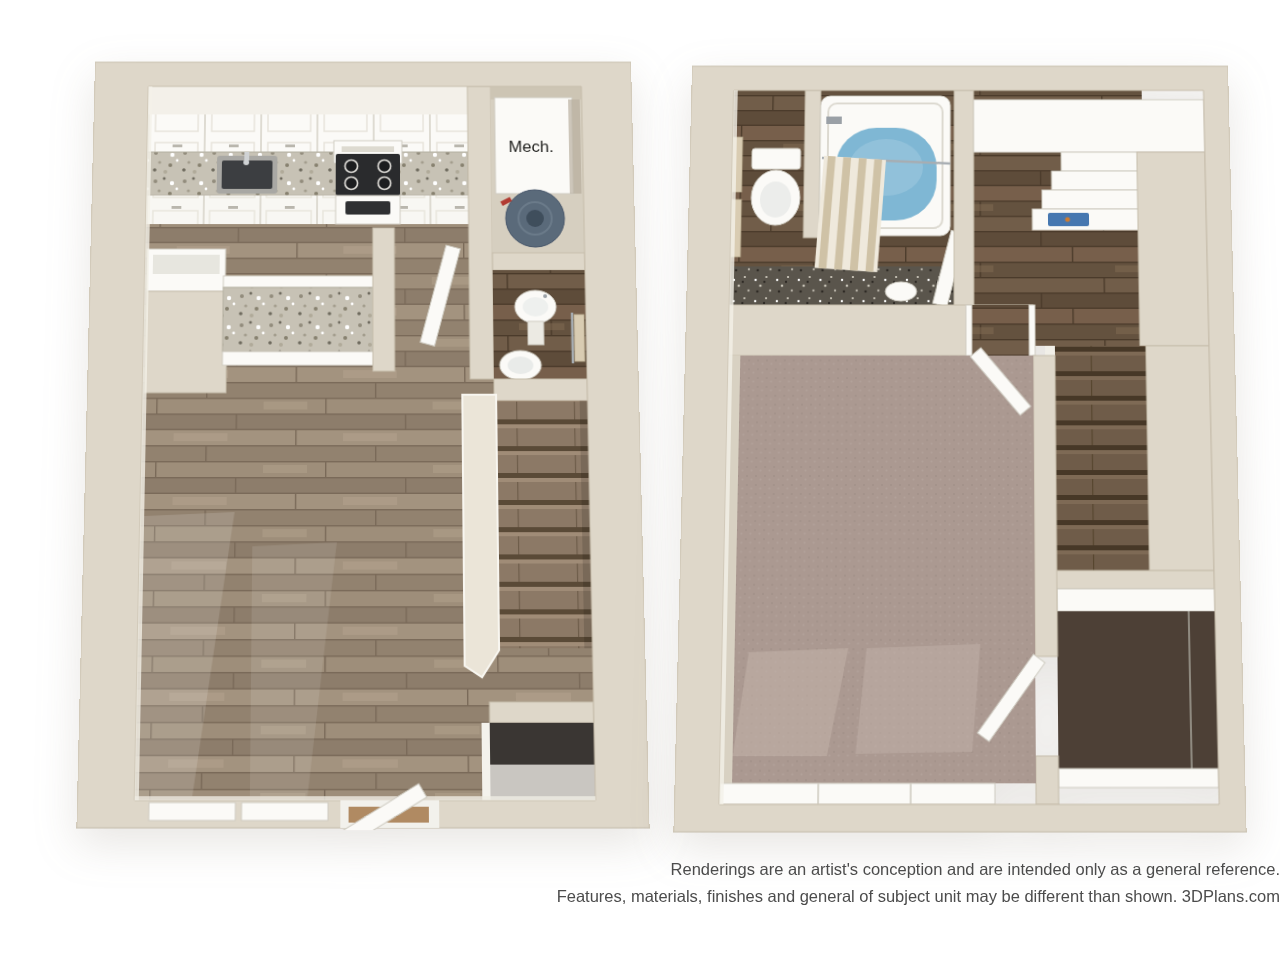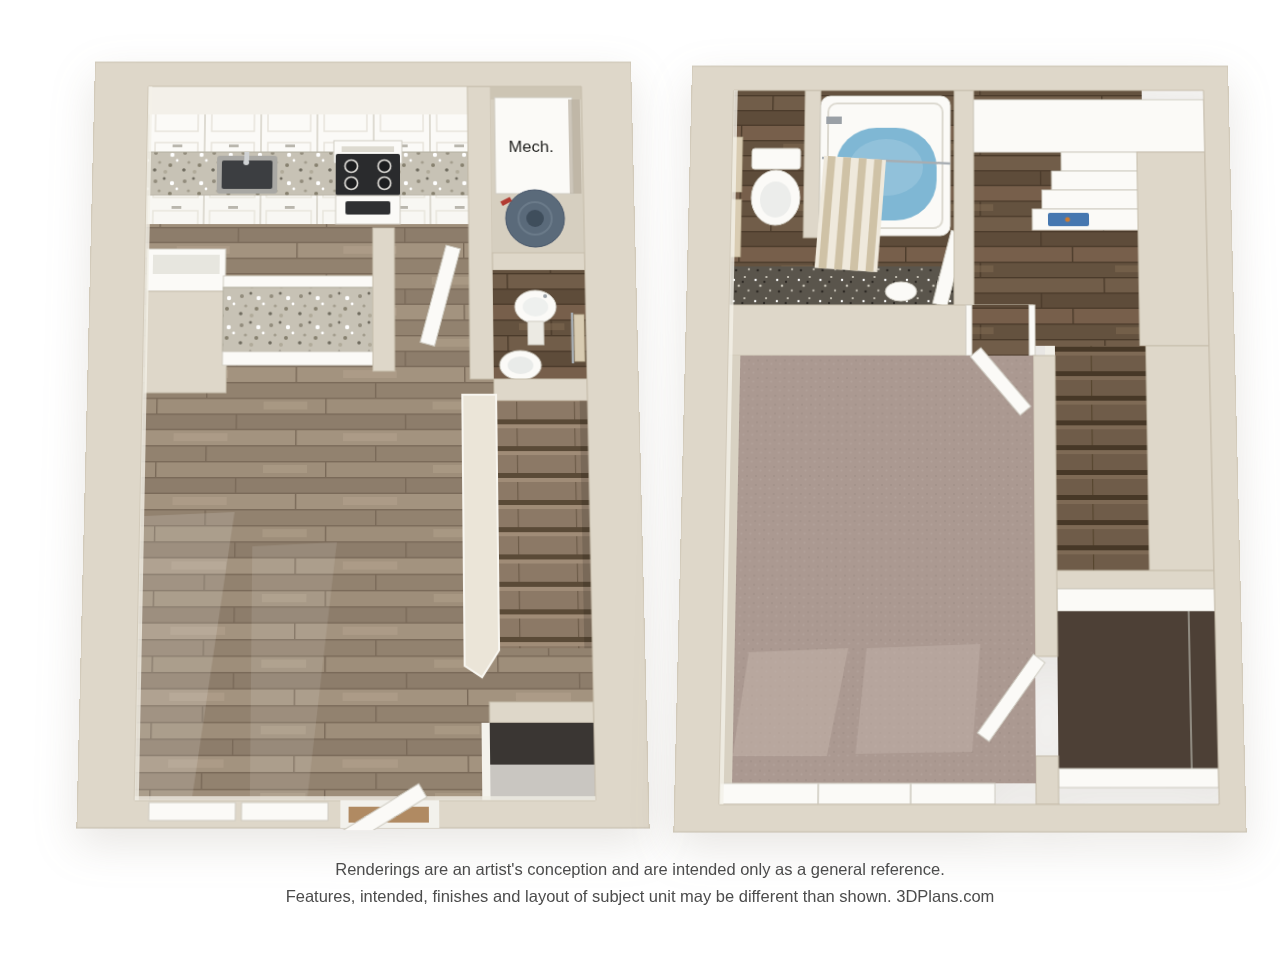--- a/index.html
+++ b/index.html
@@ -22,21 +22,21 @@
   .water{fill:var(--water,#7fb7d4);}
   .heater{fill:var(--water-heater,#5a6a7a);stroke:#47566a;stroke-width:1;}
   .towel{fill:var(--towel,#d9ccb2);stroke:#bfb295;stroke-width:.8;}
   .carpet{fill:var(--carpet,#ab9991);}
   .closet-carpet{fill:var(--closet-carpet,#4d4036);}
   .mat{fill:var(--door-mat,#b08a62);}
   .mech-label{font:17px "Liberation Sans",sans-serif;fill:var(--label-text,#1d1d1b);}
   .chrome{stroke:#a7adb2;stroke-width:2.5;fill:none;}
 
   footer[data-name="disclaimer"]{
-    position:absolute;left:0;top:856px;width:1280px;text-align:center;
+    position:absolute;left:0;top:856px;width:1280px;text-align:right;
     color:var(--disclaimer-text,#4c4c4c);font-size:16.5px;line-height:27px;
   }
   footer p{margin:0;}
 </style>
 </head>
 <body>
 
 <svg width="0" height="0" style="position:absolute" aria-hidden="true" data-name="pattern-defs">
   <defs>
     <pattern id="woodL" patternUnits="userSpaceOnUse" width="170" height="64">
@@ -314,16 +314,16 @@
       </g>
 
       <path d="M0,0 H556 V772 H0 Z M44,26 H530 V746 H44 Z" fill-rule="evenodd" class="wall" data-name="exterior-walls"></path>
       <rect x="44" y="26" width="4" height="720" fill="#f4f1e9" opacity=".8" data-name="west-wall-highlight"></rect>
     </svg>
    </div>
   </div>
 
   <footer data-name="disclaimer">
     <p data-name="disclaimer-line1">Renderings are an artist's conception and are intended only as a general reference.</p>
-    <p data-name="disclaimer-line2">Features, intended, finishes and layout of subject unit may be different than shown. 3DPlans.com</p>
+    <p data-name="disclaimer-line2">Features, materials, finishes and general of subject unit may be different than shown. 3DPlans.com</p>
   </footer>
 
 </main>
 
 </body></html>

